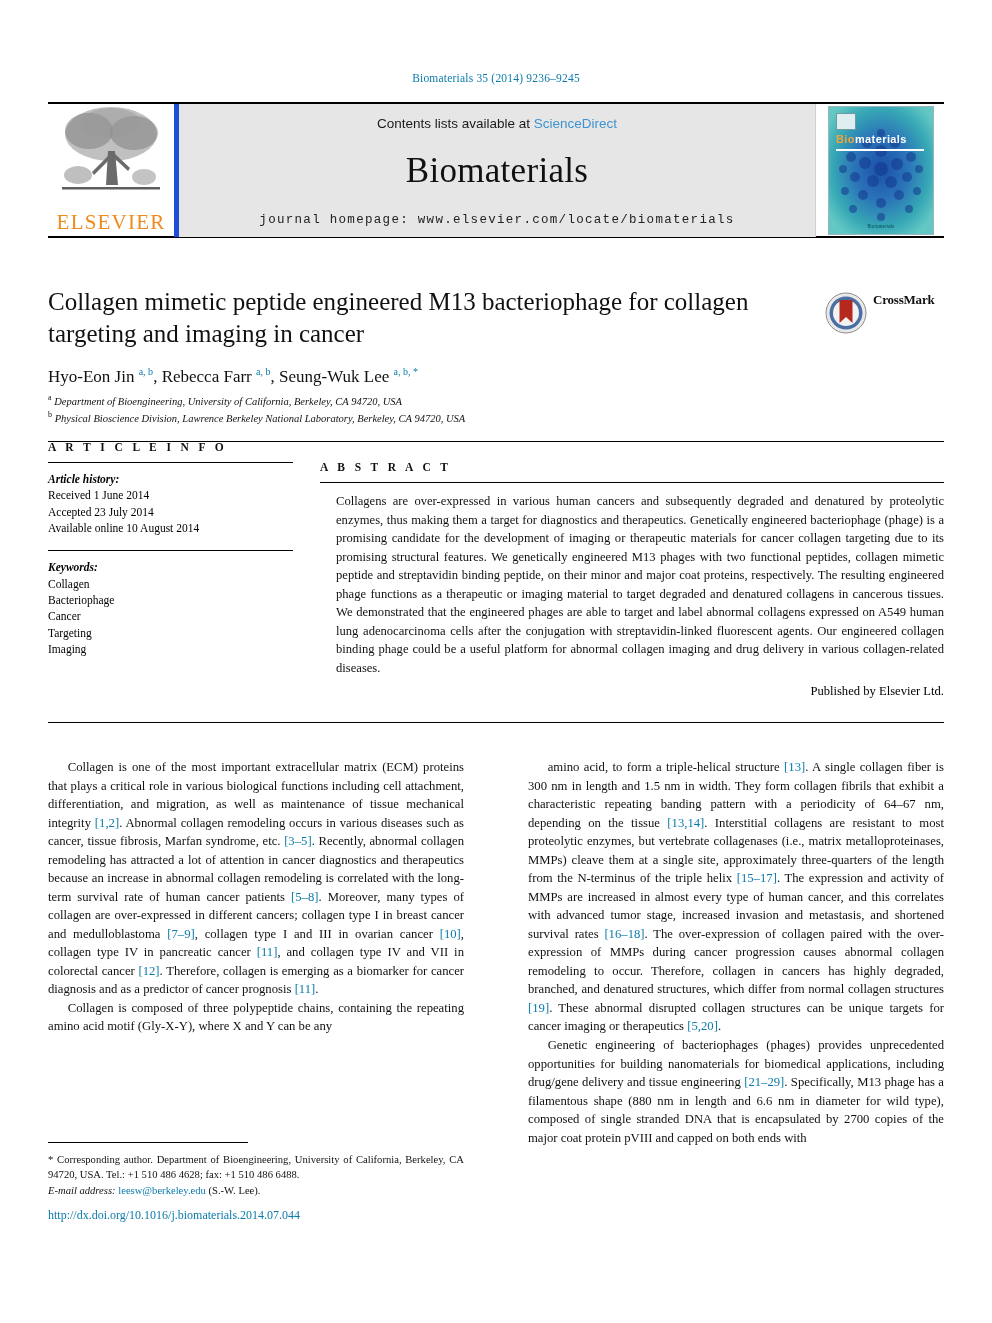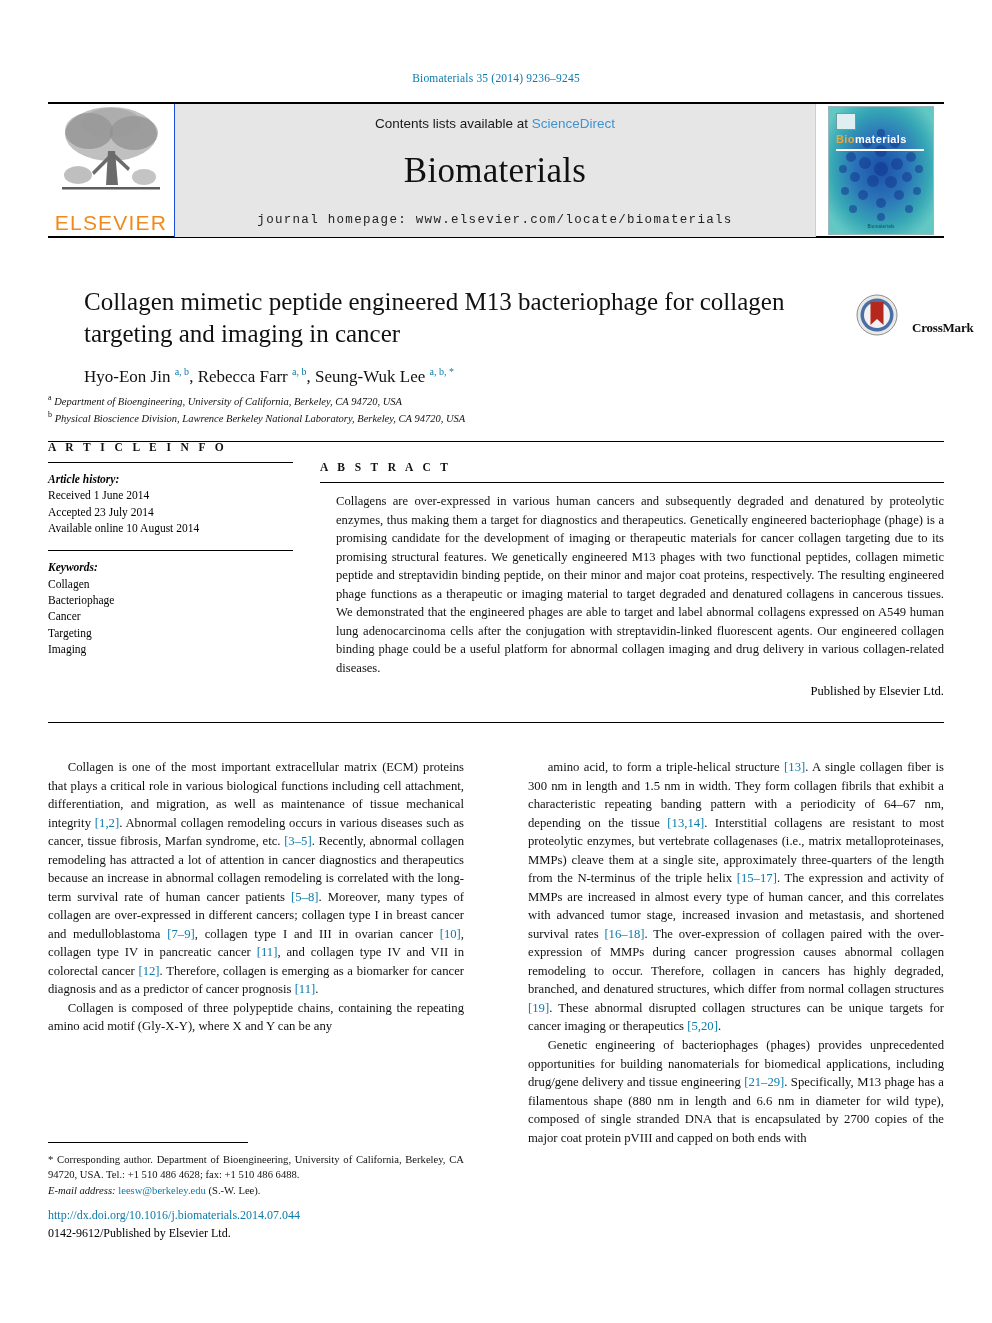--- a/index.html
+++ b/index.html
@@ -50,33 +50,33 @@
     width: 126px; height: 133px;
     box-sizing: border-box;
     display: flex;
     flex-direction: column;
     align-items: center;
     justify-content: flex-end;
     padding-bottom: 4px;
   }
   .tree-wrap { width: 110px; height: 100px; }
   .els-word {
-    font-family: Liberation Sans, sans-serif;
+    font-family: Liberation Serif, serif;
     font-size: 21px;
     color: #f08a1c;
     letter-spacing: 1.2px;
     line-height: 1;
     margin-top: 11px;
   }
   .mast-center {
     position: absolute;
     left: 126px; top: 0;
     width: 642px; height: 133px;
     background: #e6e6e6;
-    border-left: 1px solid #1d4ed8;
+    border-left: 5px solid #1d4ed8;
     border-right: 1px solid #cfcfcf;
     display: flex;
     flex-direction: column;
     align-items: center;
     justify-content: center;
     box-sizing: border-box;
   }
   .contents-line {
     font-family: "Liberation Sans", sans-serif;
     font-size: 13.5px;
@@ -141,21 +141,21 @@
     left: 0; bottom: 5px;
     width: 104px;
     text-align: center;
     font-family: "Liberation Sans", sans-serif;
     font-size: 4.5px;
     color: #0d4d58;
     letter-spacing: .2px;
   }
 
   
-  .title-block { position: absolute; left: 48px; top: 286px; width: 790px; margin-left: 36px; }
+  .title-block { position: absolute; left: 48px; top: 286px; width: 790px; }
   .art-title {
     font-family: "Liberation Serif", serif;
     font-size: 25px;
     line-height: 1.26;
     color: #111;
     margin: 0;
     font-weight: normal;
   }
   .authors {
     font-family: "Liberation Serif", serif;
@@ -171,25 +171,25 @@
     font-family: "Liberation Serif", serif;
     font-style: italic;
     font-size: 10.5px;
     line-height: 1.45;
     color: #111;
   }
   .affils sup { font-style: normal; font-size: 8px; }
 
   .crossmark {
     position: absolute;
-    left: 856px; top: 292px;
+    left: 825px; top: 292px;
     width: 118px; height: 44px;
     display: flex;
-    align-items: flex-end;
-    gap: 14px;
+    align-items: flex-start;
+    gap: 6px;
   }
   .cm-label {
     font-family: "Liberation Serif", serif;
     font-size: 13px;
     font-weight: bold;
     color: #111;
     letter-spacing: -.2px;
   }
 
   
@@ -424,16 +424,15 @@
   <div class="foot-rule"></div>
   <div class="footnote">
     <span>* Corresponding author. Department of Bioengineering, University of California, Berkeley, CA 94720, USA. Tel.: +1 510 486 4628; fax: +1 510 486 6488.</span><br>
     <span class="em">E-mail address:</span>
     <span class="link">leesw@berkeley.edu</span>
     <span>(S.-W. Lee).</span>
   </div>
 
   <div class="doi-block">
     <div class="doi">http://dx.doi.org/10.1016/j.biomaterials.2014.07.044</div>
-    <div>0142-9612/Published by Elsevier Ltd.</div>
   </div>
 
 </div>
 
 </body></html>

